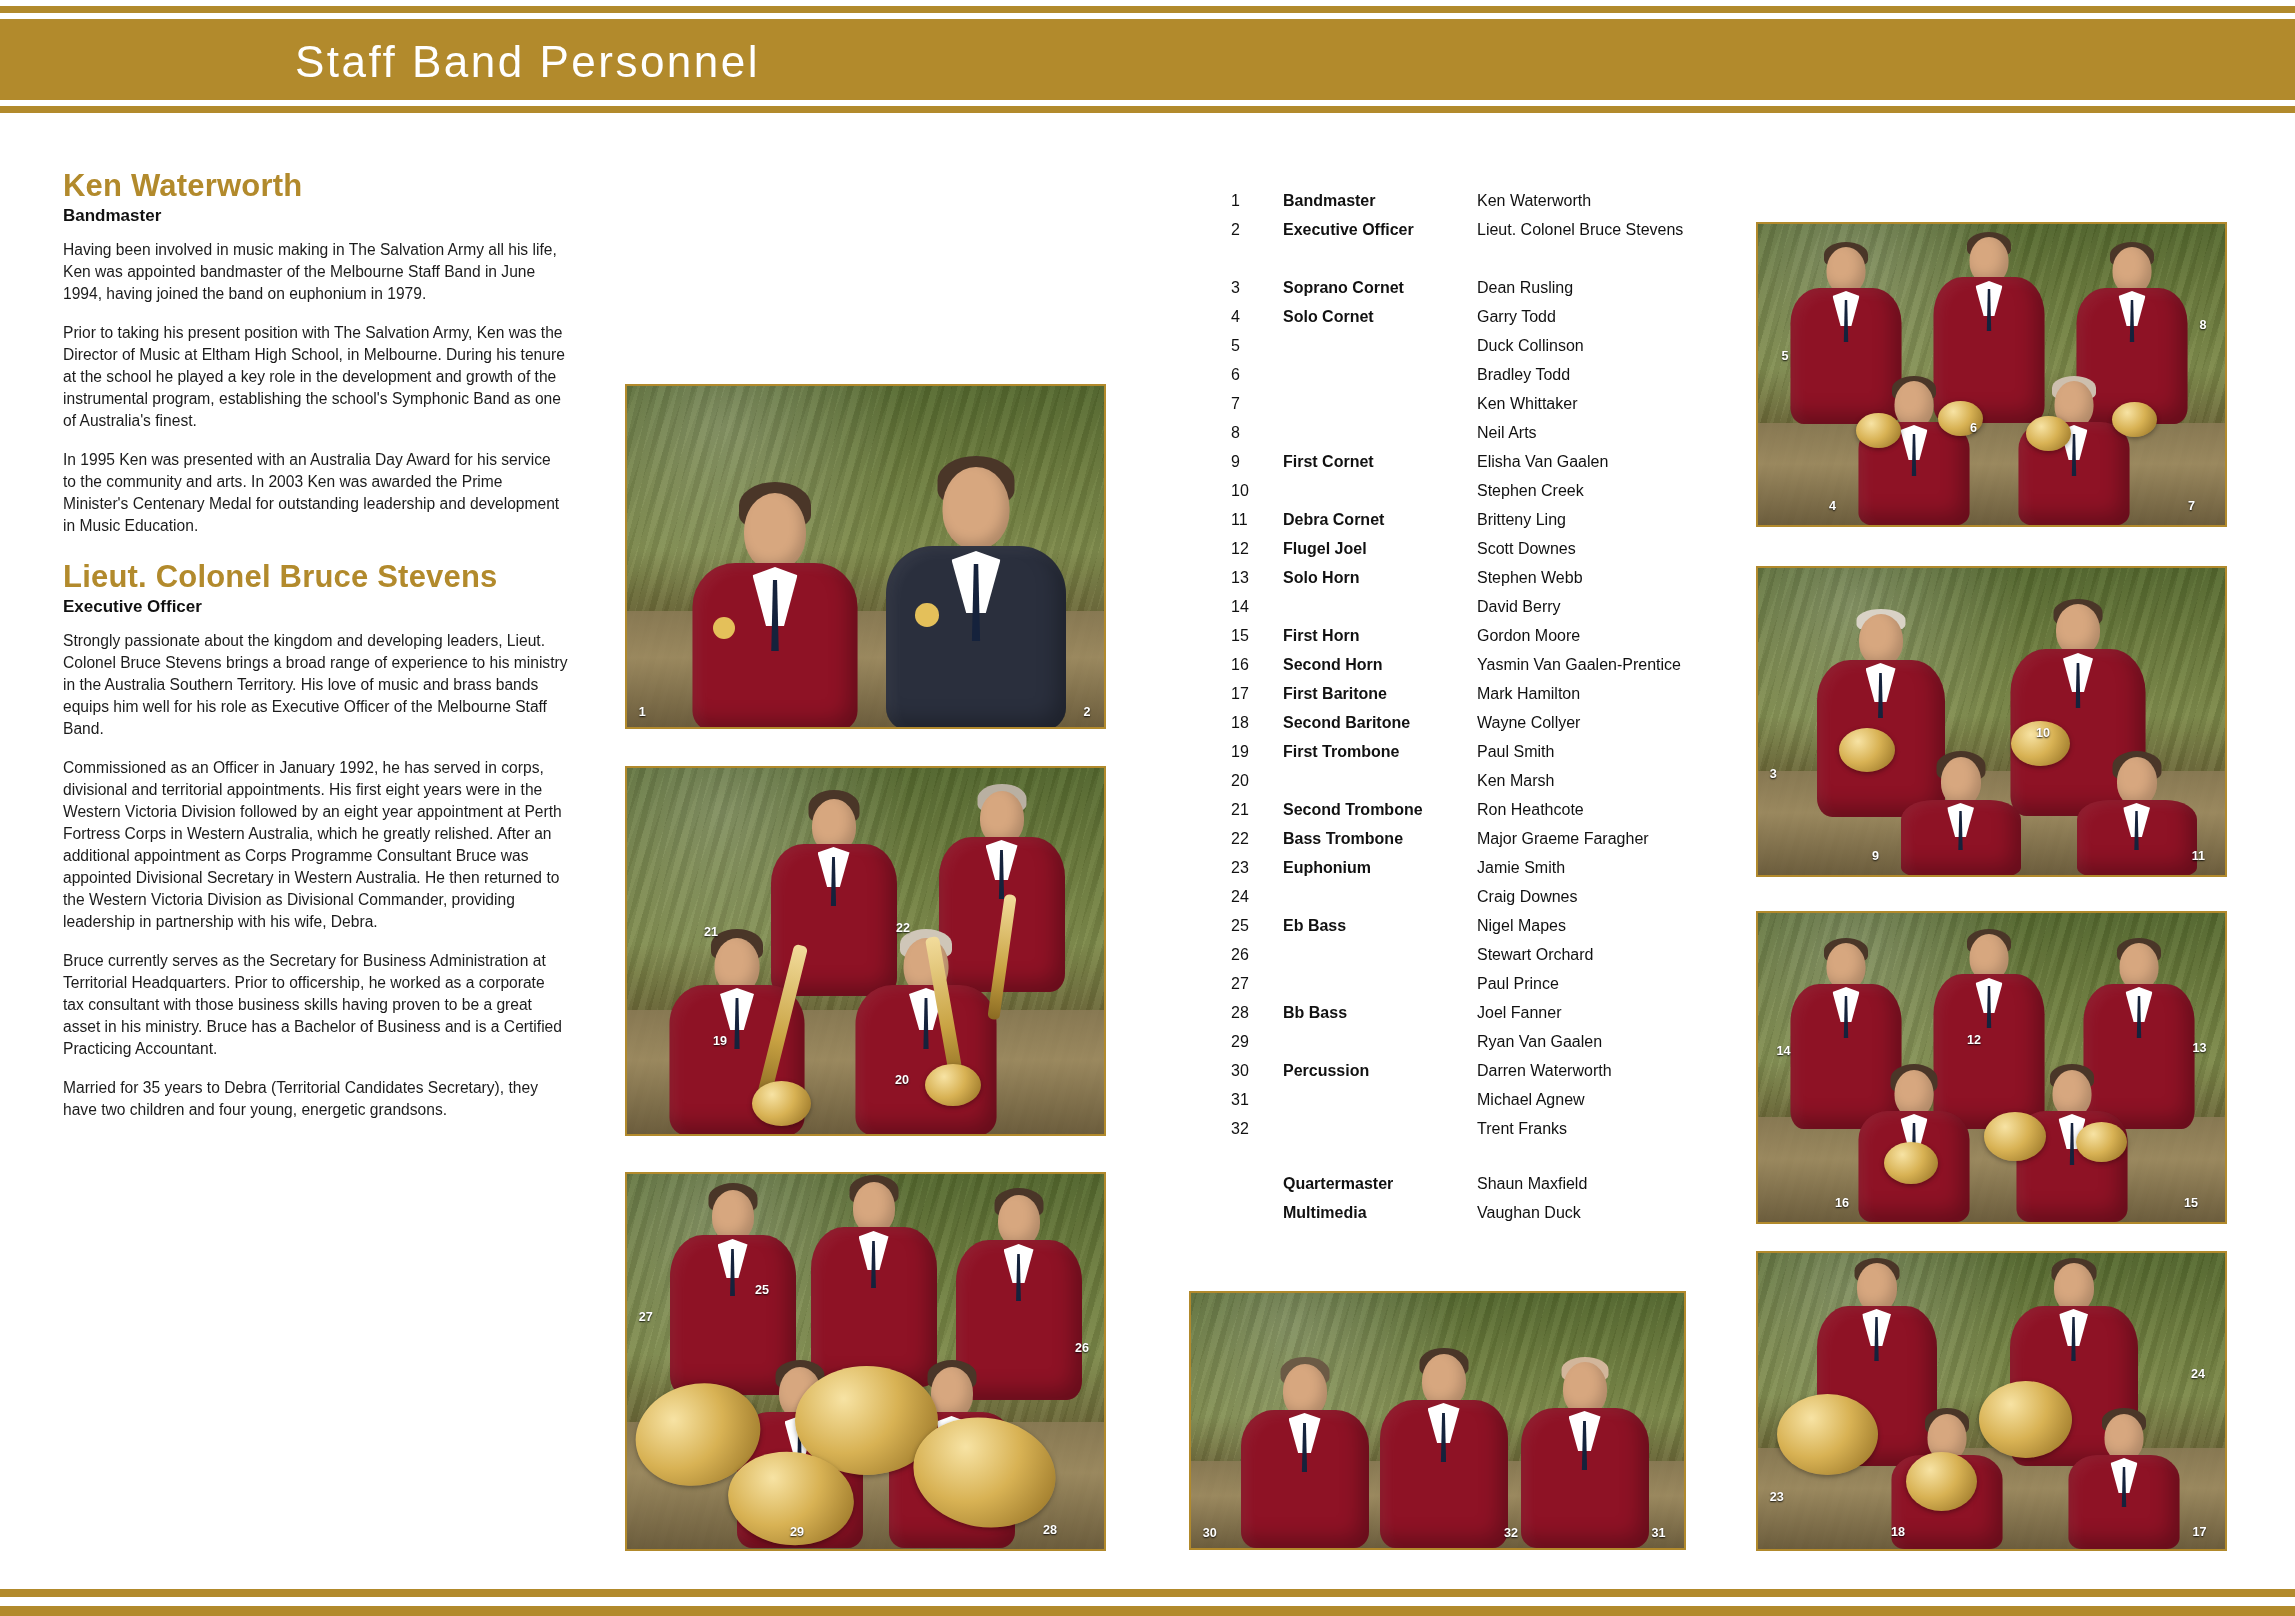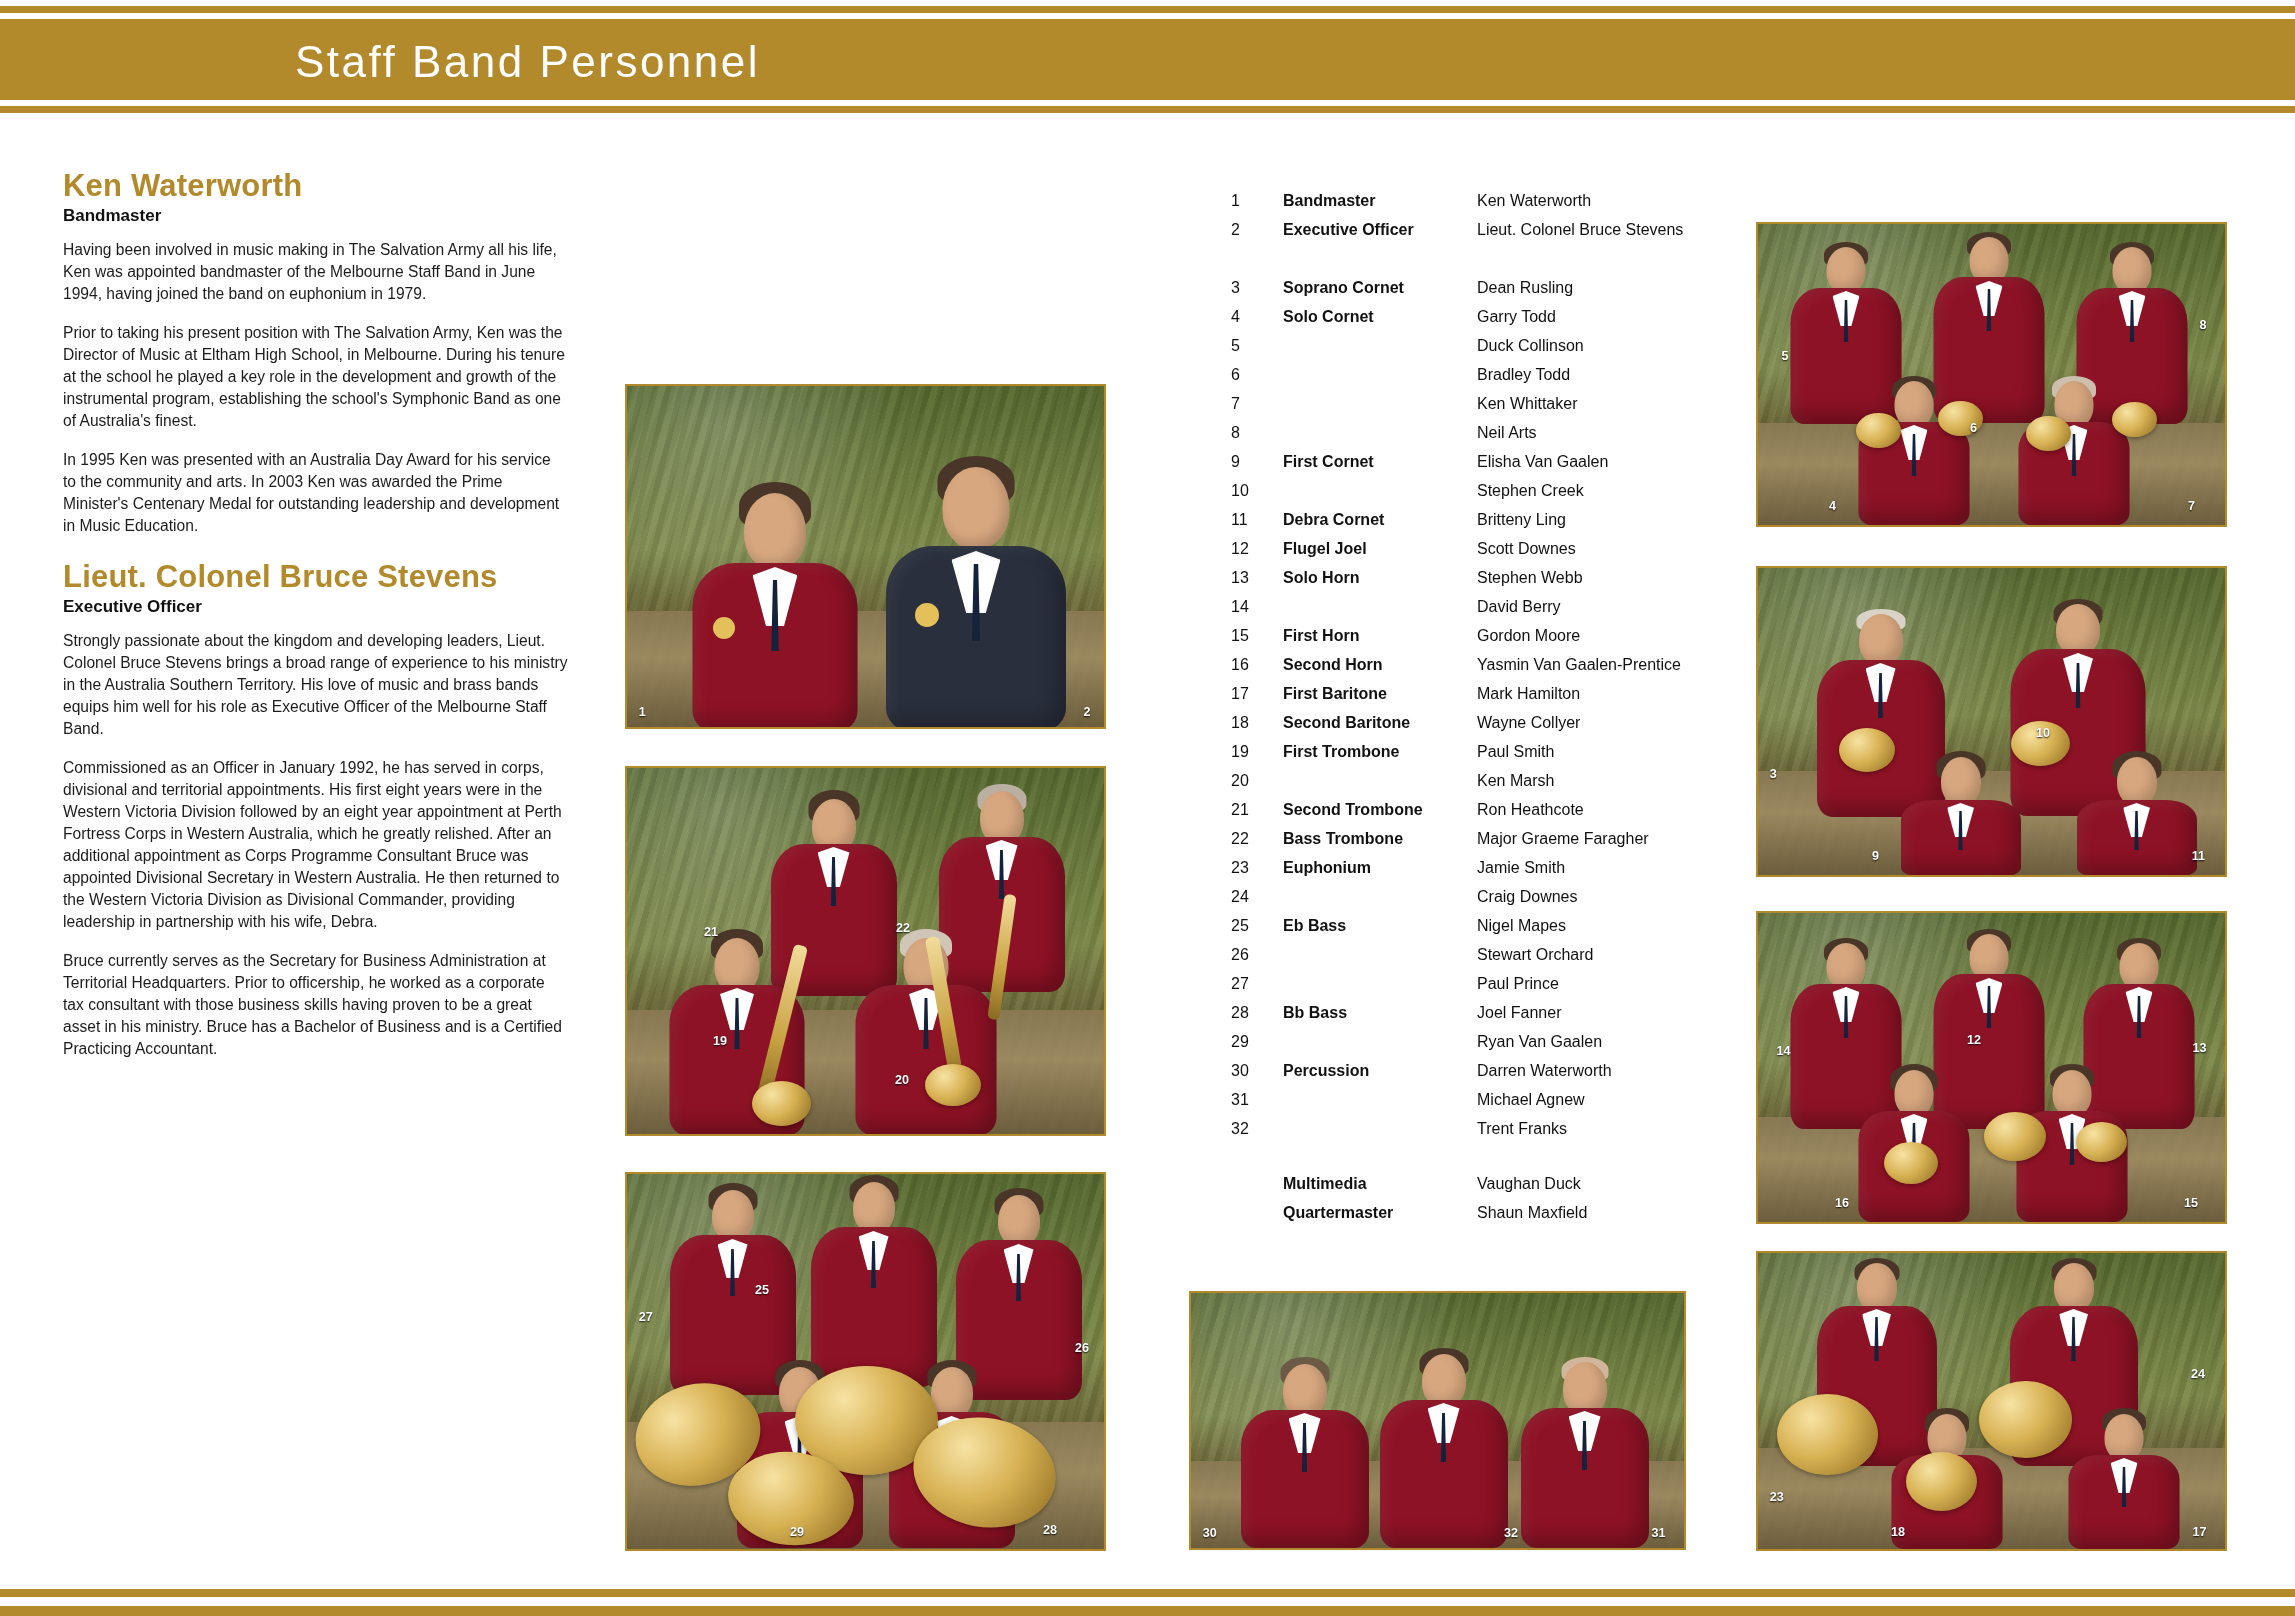--- a/index.html
+++ b/index.html
@@ -261,20 +261,21 @@
     <p class="bio-p">Prior to taking his present position with The Salvation Army, Ken was the Director of Music at Eltham High School, in Melbourne. During his tenure at the school he played a key role in the development and growth of the instrumental program, establishing the school's Symphonic Band as one of Australia's finest.</p>
     <p class="bio-p">In 1995 Ken was presented with an Australia Day Award for his service to the community and arts. In 2003 Ken was awarded the Prime Minister's Centenary Medal for outstanding leadership and development in Music Education.</p>
   </div>
 
   <div class="bio-block-2">
     <h1 class="bio-name">Lieut. Colonel Bruce Stevens</h1>
     <div class="bio-role">Executive Officer</div>
     <p class="bio-p">Strongly passionate about the kingdom and developing leaders, Lieut. Colonel Bruce Stevens brings a broad range of experience to his ministry in the Australia Southern Territory. His love of music and brass bands equips him well for his role as Executive Officer of the Melbourne Staff Band.</p>
     <p class="bio-p">Commissioned as an Officer in January 1992, he has served in corps, divisional and territorial appointments. His first eight years were in the Western Victoria Division followed by an eight year appointment at Perth Fortress Corps in Western Australia, which he greatly relished. After an additional appointment as Corps Programme Consultant Bruce was appointed Divisional Secretary in Western Australia. He then returned to the Western Victoria Division as Divisional Commander, providing leadership in partnership with his wife, Debra.</p>
     <p class="bio-p">Bruce currently serves as the Secretary for Business Administration at Territorial Headquarters. Prior to officership, he worked as a corporate tax consultant with those business skills having proven to be a great asset in his ministry.  Bruce has a Bachelor of Business and is a Certified Practicing Accountant.</p>
+    <p class="bio-p">Married for 35 years to Debra (Territorial Candidates Secretary), they have two children and four young, energetic grandsons.</p>
   </div>
 </div>
 
 <div class="roster">
   <div class="roster-row">
       <span class="roster-num">1</span>
       <span class="roster-part">Bandmaster</span>
       <span class="roster-name">Ken Waterworth</span>
     </div>
   <div class="roster-row">
@@ -431,27 +432,27 @@
   <div class="roster-row">
       <span class="roster-num">32</span>
       <span class="roster-part"></span>
       <span class="roster-name">Trent Franks</span>
     </div>
 </div>
 
 <div class="roster-extra">
   <div class="roster-row">
       <span class="roster-num"></span>
+      <span class="roster-part">Quartermaster</span>
+      <span class="roster-name">Shaun Maxfield</span>
+    </div>
+  <div class="roster-row">
+      <span class="roster-num"></span>
       <span class="roster-part">Multimedia</span>
       <span class="roster-name">Vaughan Duck</span>
-    </div>
-  <div class="roster-row">
-      <span class="roster-num"></span>
-      <span class="roster-part">Quartermaster</span>
-      <span class="roster-name">Shaun Maxfield</span>
     </div>
 </div>
 
 <div class="photo" style="left:625px; top:384px; width:481px; height:345px;">
   <div class="scene bg-garden"></div>
   <div class="bg-path"></div>
   <div class="person" style="left:51px; width:194px; height:253px;">
     <div class="hair" style="top:8.4px; width:72px; height:47px;"></div>
     <div class="head" style="top:18.5px; width:62px; height:77px;"></div>
     <div class="body" style="top:89px; width:165px; height:168px;"></div>

